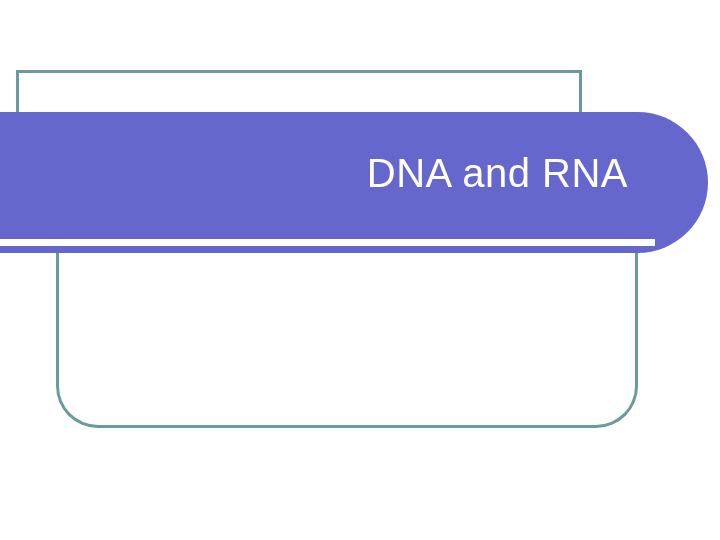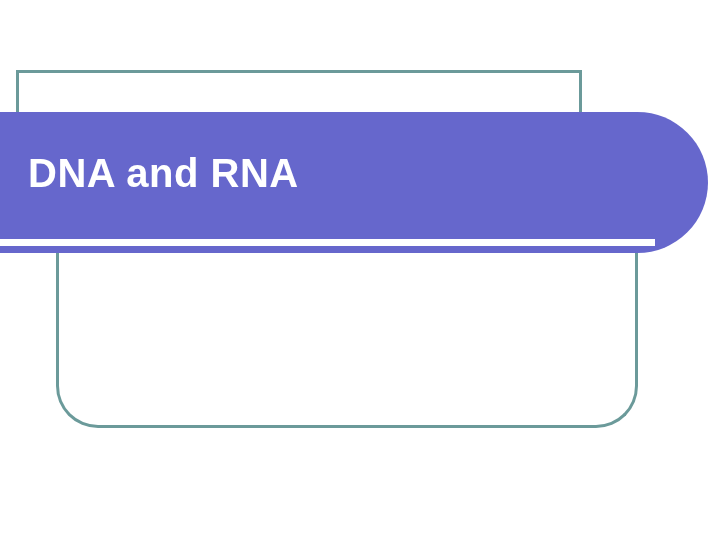--- a/index.html
+++ b/index.html
@@ -78,24 +78,25 @@
 
   
   .title-text {
     position: absolute;
     left: 28px;
     top: 150px;
     width: 600px;
     color: #ffffff;
     font-family: "Liberation Sans", sans-serif;
     font-size: 40px;
-    font-weight: 700;
+    font-weight: 400;
     line-height: 46px;
     letter-spacing: 0.5px;
     white-space: pre;
+    text-align: right;
   }
 
   
   .content-area {
     position: absolute;
     left: 60px;
     top: 258px;
     width: 574px;
     height: 166px;
     background: transparent;

